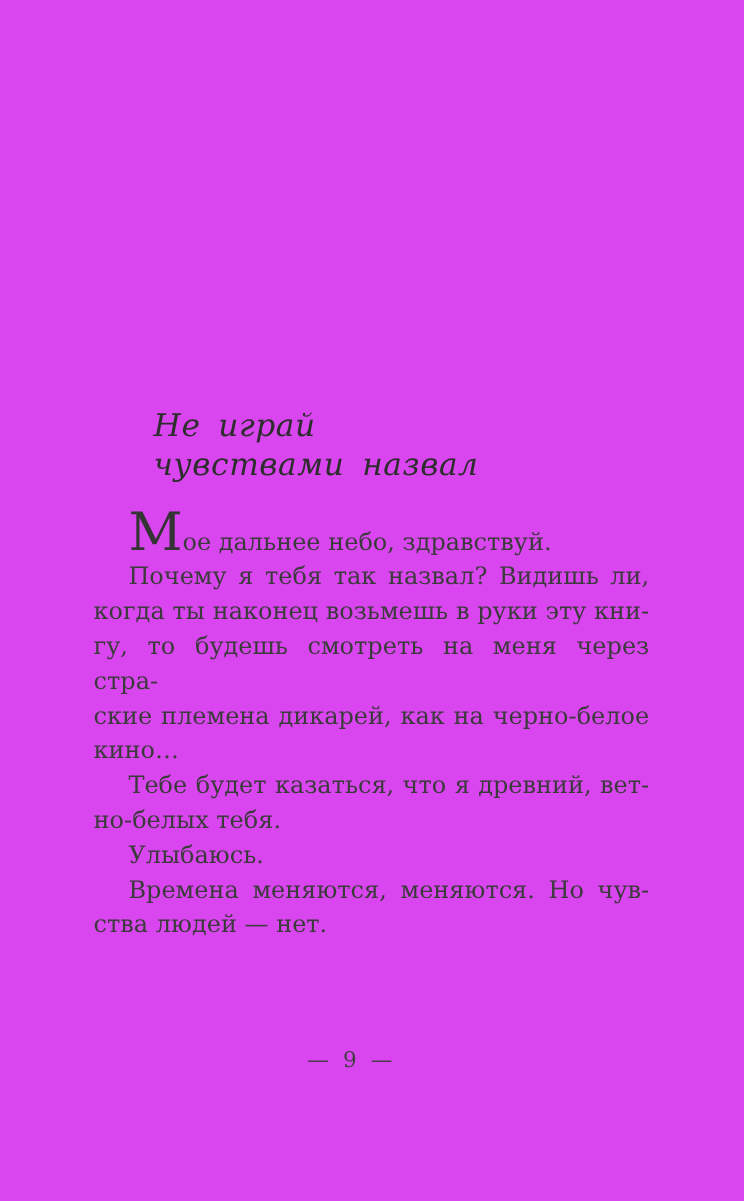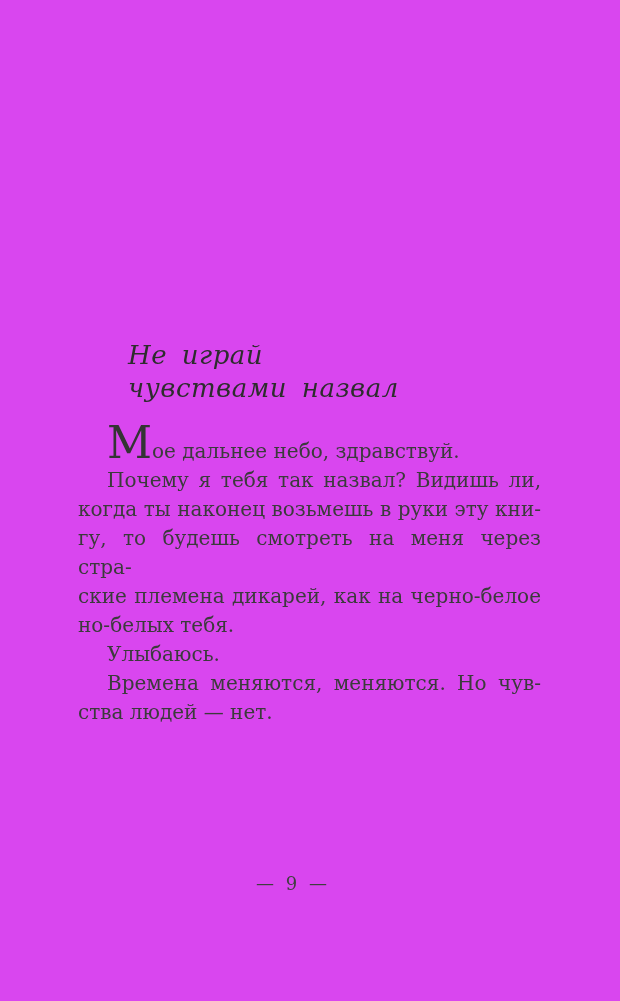--- a/index.html
+++ b/index.html
@@ -75,20 +75,22 @@
     <div>Не играй</div>
     <div>чувствами назвал</div>
   </div>
 
   <div class="body-block">
       <div class="line first last"><span class="dropcap">М</span>ое дальнее небо, здравствуй.</div>
       <div class="line first">Почему я тебя так назвал? Видишь ли,</div>
       <div class="line">когда ты наконец возьмешь в руки эту кни-</div>
       <div class="line">гу, то будешь смотреть на меня через стра-</div>
       <div class="line">ские племена дикарей, как на черно-белое</div>
+      <div class="line last">кино…</div>
+      <div class="line first">Тебе будет казаться, что я древний, вет-</div>
       <div class="line last">но-белых тебя.</div>
       <div class="line first last">Улыбаюсь.</div>
       <div class="line first">Времена меняются, меняются. Но чув-</div>
       <div class="line last">ства людей — нет.</div>
     </div>
 
   <div class="pagenum">— 9 —</div>
 
 </div>
 

